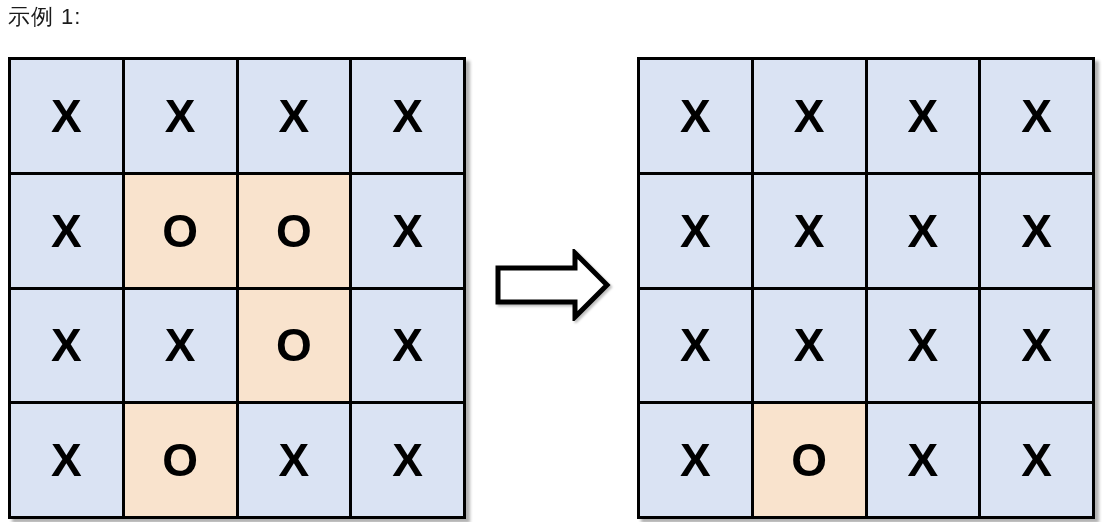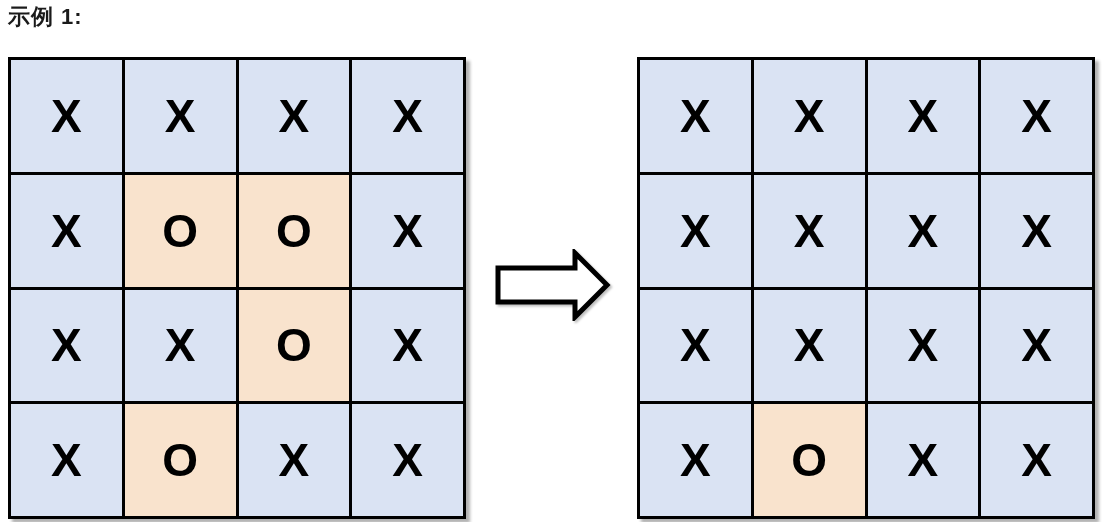--- a/index.html
+++ b/index.html
@@ -14,21 +14,21 @@
     background: #ffffff;
     font-family: "Liberation Sans", "DejaVu Sans", sans-serif;
     overflow: hidden;
   }
   .stage { position: relative; width: 1110px; height: 522px; }
 
   .title {
     position: absolute;
     left: 8px; top: 2px;
     font-size: 22px;
-    font-weight: bold;
+    font-weight: normal;
     color: var(--title-color);
     letter-spacing: 1px;
   }
 
   .board {
     position: absolute;
     top: 57px;
     width: 458px; height: 462px;
     display: grid;
     grid-template-columns: repeat(4, 1fr);

